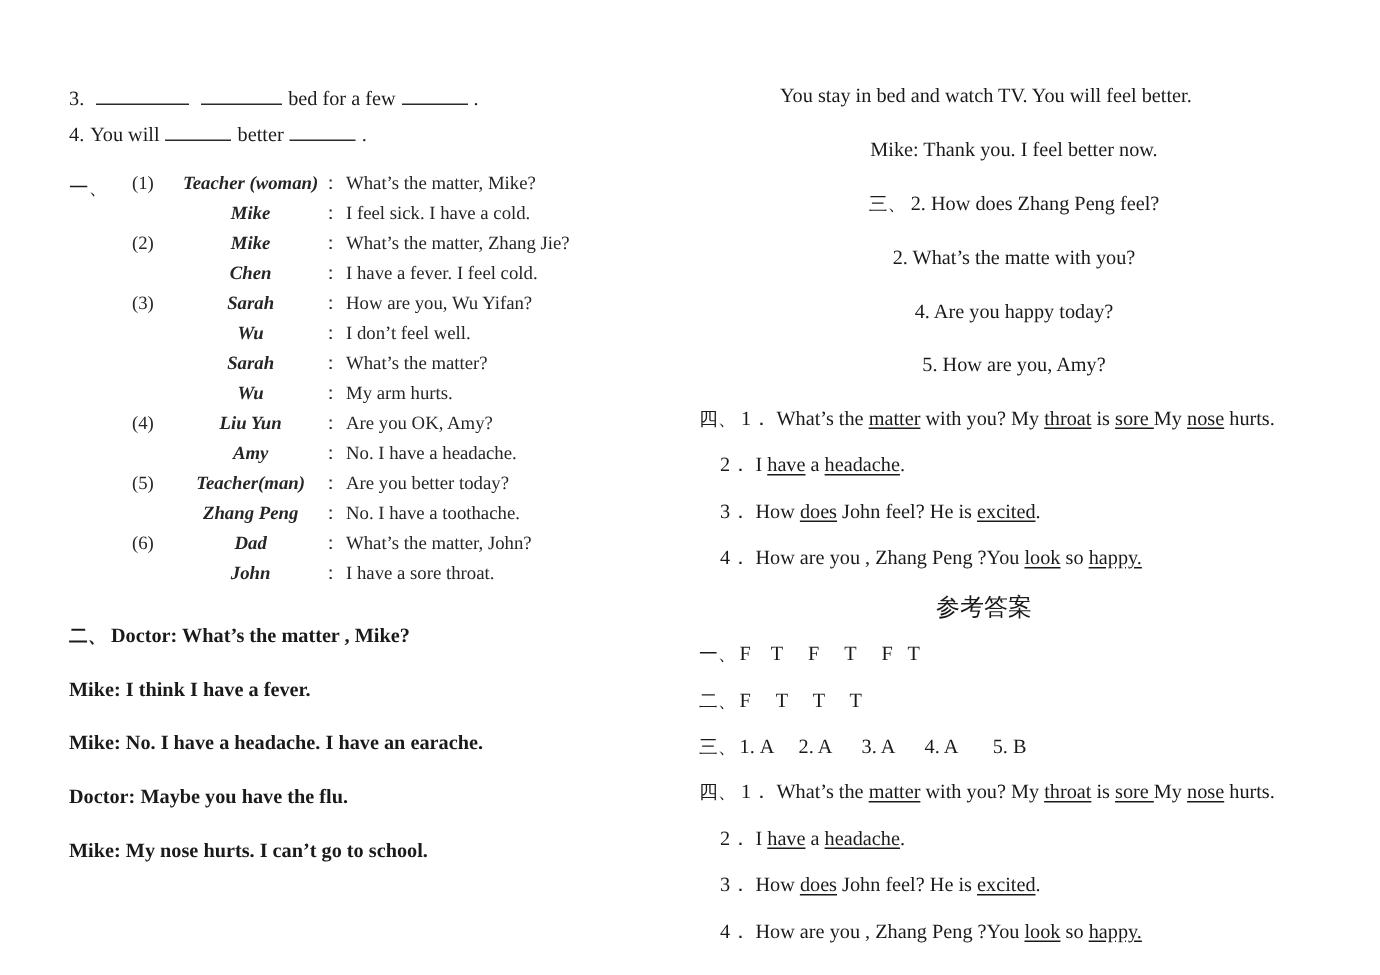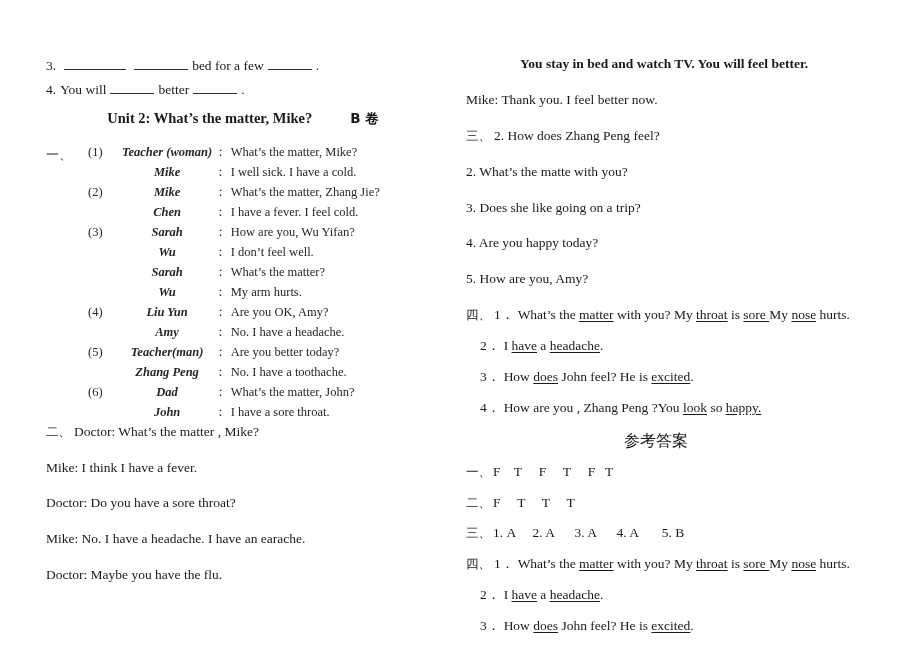--- a/index.html
+++ b/index.html
@@ -108,47 +108,49 @@
     text-align: center;
   }
   td.dlg-says {
     padding-left: 4px;
     font-weight: normal;
     white-space: nowrap;
   }
 
   
   .sec-two {
+    margin-top: 22px;
+    font-weight: bold;
   }
   .para {
     font-size: 13.5px;
     line-height: 1.25;
     margin: 0 0 19px 0;
     white-space: nowrap;
   }
   .mark-inline {
     font-family: "DejaVu Sans", "Liberation Sans", sans-serif;
     font-size: 12.5px;
     margin-right: 3px;
   }
 
   
   .indent-para {
     font-size: 13.5px;
     line-height: 1.25;
     margin: 0 0 19px 0;
     padding-left: 54px;
     white-space: nowrap;
-    font-weight: bold;
   }
   .r-para {
     font-size: 13.5px;
     line-height: 1.25;
     margin: 0 0 19px 0;
     white-space: nowrap;
+    text-align: center;
   }
   .r-para-tight {
     font-size: 13.5px;
     line-height: 1.25;
     margin: 0 0 14px 0;
     white-space: nowrap;
   }
   .sub-indent { padding-left: 14px; }
   .u { text-decoration: underline; text-underline-offset: 1.5px; }
 
@@ -186,39 +188,36 @@
         <div class="blank-line">
           <span class="num">4.</span>
           <span>You will </span>
           <span class="blank b-short"></span>
           <span> better </span>
           <span class="blank b-short"></span>
           <span>.</span>
         </div>
       </div>
 
-    <div class="unit-title">
-      <span>Unit 2: What’s the matter, Mike?</span><span class="vol">B 卷</span>
-    </div>
 
     <div class="sec-one">
       <span class="sec-one-mark">一、</span>
       <table class="dlg-table">
         <tbody id="dlg-body">
             <tr>
               <td class="dlg-num">(1)</td>
               <td class="dlg-who">Teacher (woman)</td>
               <td class="dlg-colon">：</td>
               <td class="dlg-says">What’s the matter, Mike?</td>
             </tr>
             <tr>
               <td class="dlg-num"></td>
               <td class="dlg-who">Mike</td>
               <td class="dlg-colon">：</td>
-              <td class="dlg-says">I well sick. I have a cold.</td>
+              <td class="dlg-says">I feel sick. I have a cold.</td>
             </tr>
             <tr>
               <td class="dlg-num">(2)</td>
               <td class="dlg-who">Mike</td>
               <td class="dlg-colon">：</td>
               <td class="dlg-says">What’s the matter, Zhang Jie?</td>
             </tr>
             <tr>
               <td class="dlg-num"></td>
               <td class="dlg-who">Chen</td>
@@ -285,37 +284,36 @@
               <td class="dlg-colon">：</td>
               <td class="dlg-says">I have a sore throat.</td>
             </tr>
           </tbody>
       </table>
     </div>
 
     <div class="sec-two" id="sec-two">
         <div class="para"><span class="mark-inline">二、</span><span>Doctor: What’s the matter , Mike?</span></div>
         <div class="para"><span>Mike: I think I have a fever.</span></div>
-        <div class="para"><span>Doctor: Do you have a sore throat?</span></div>
         <div class="para"><span>Mike: No. I have a headache. I have an earache.</span></div>
         <div class="para"><span>Doctor: Maybe you have the flu.</span></div>
+        <div class="para"><span>Mike: My nose hurts. I can’t go to school.</span></div>
       </div>
 
   </div>
 
   <div class="col-right">
 
     <div class="indent-para">You stay in bed and watch TV. You will feel better.</div>
 
     <div class="r-para">Mike: Thank you. I feel better now.</div>
 
     <div id="sec-three">
         <div class="r-para"><span class="mark-inline">三、</span><span>2. How does Zhang Peng feel?</span></div>
         <div class="r-para"><span>2. What’s the matte with you?</span></div>
-        <div class="r-para"><span>3. Does she like going on a trip?</span></div>
         <div class="r-para"><span>4. Are you happy today?</span></div>
         <div class="r-para"><span>5. How are you, Amy?</span></div>
       </div>
 
     <div id="sec-four">
         <div class="r-para-tight"><span class="mark-inline">四、</span><span>1．  </span><span>What’s the </span><span class="u">matter</span><span> with you? My </span><span class="u">throat</span><span>   is </span><span class="u">sore </span><span> My </span><span class="u">nose</span><span> hurts.</span></div>
         <div class="r-para-tight sub-indent"><span>2．  </span><span>I </span><span class="u">have</span><span> a </span><span class="u">headache</span><span>.</span></div>
         <div class="r-para-tight sub-indent"><span>3．  </span><span>How </span><span class="u">does</span><span> John feel? He is </span><span class="u">excited</span><span>.</span></div>
         <div class="r-para-tight sub-indent"><span>4．  </span><span>How are you , Zhang Peng ?You </span><span class="u">look</span><span> so </span><span class="u">happy.</span></div>
       </div>

